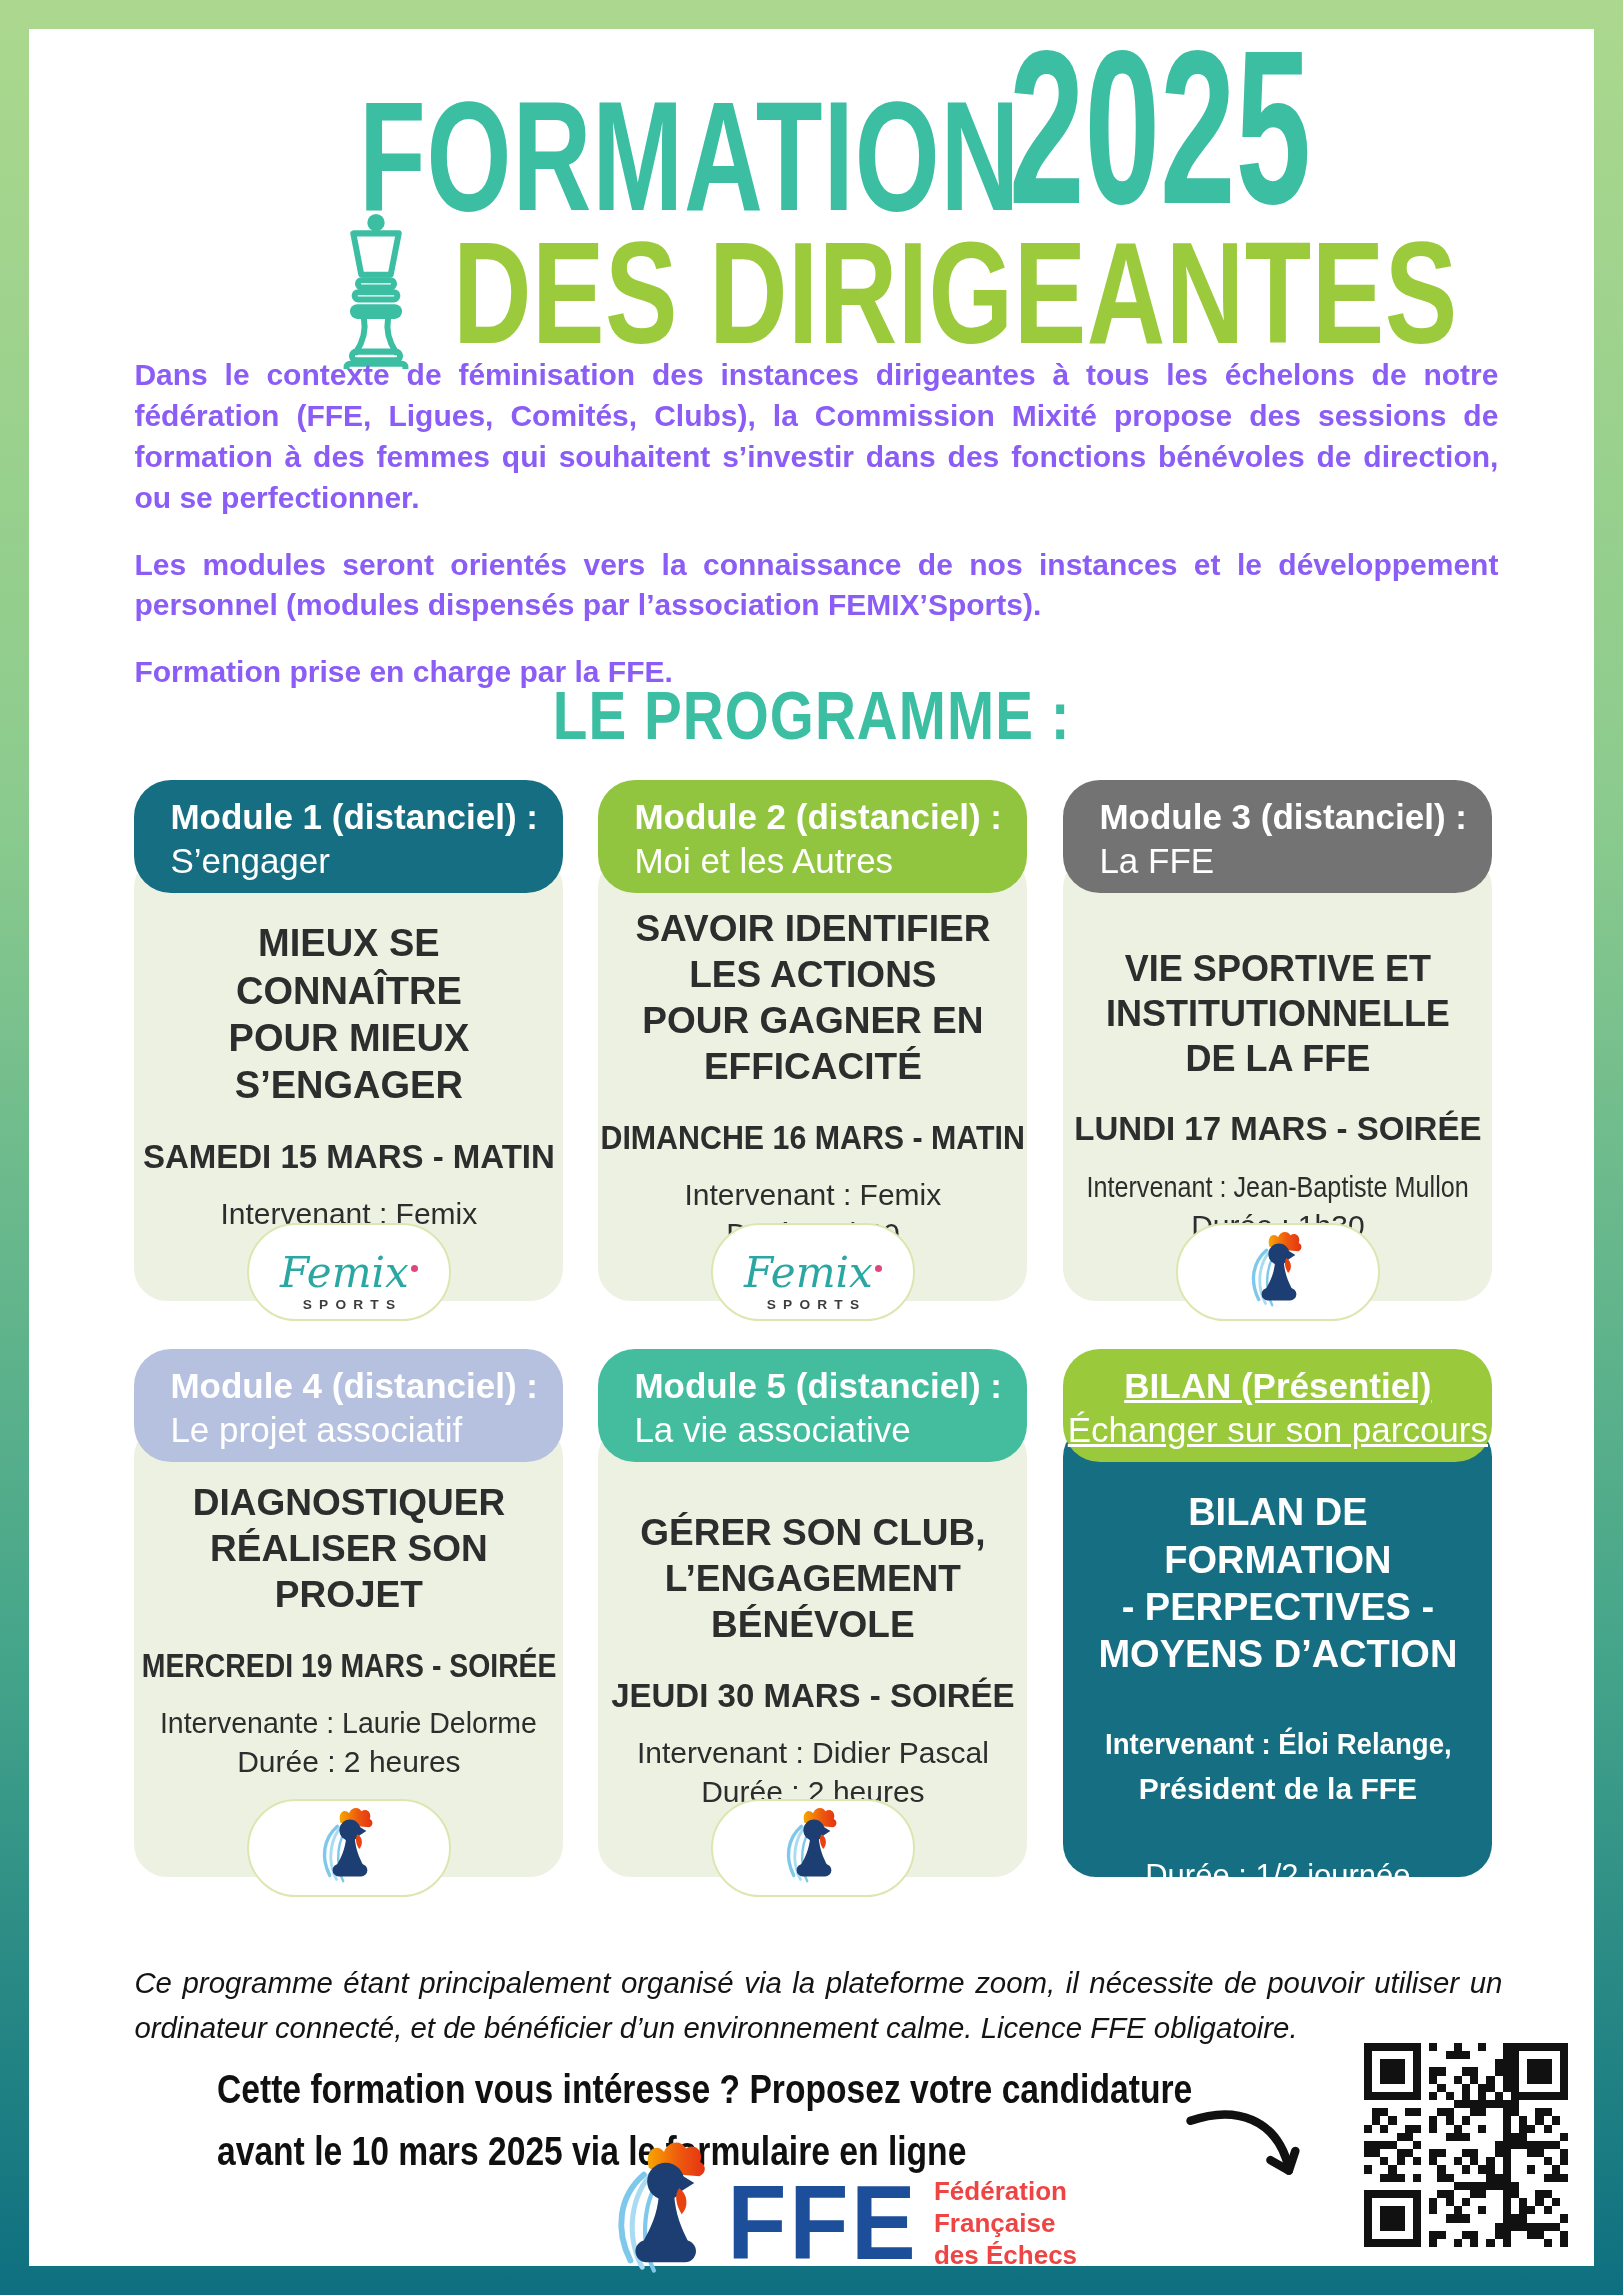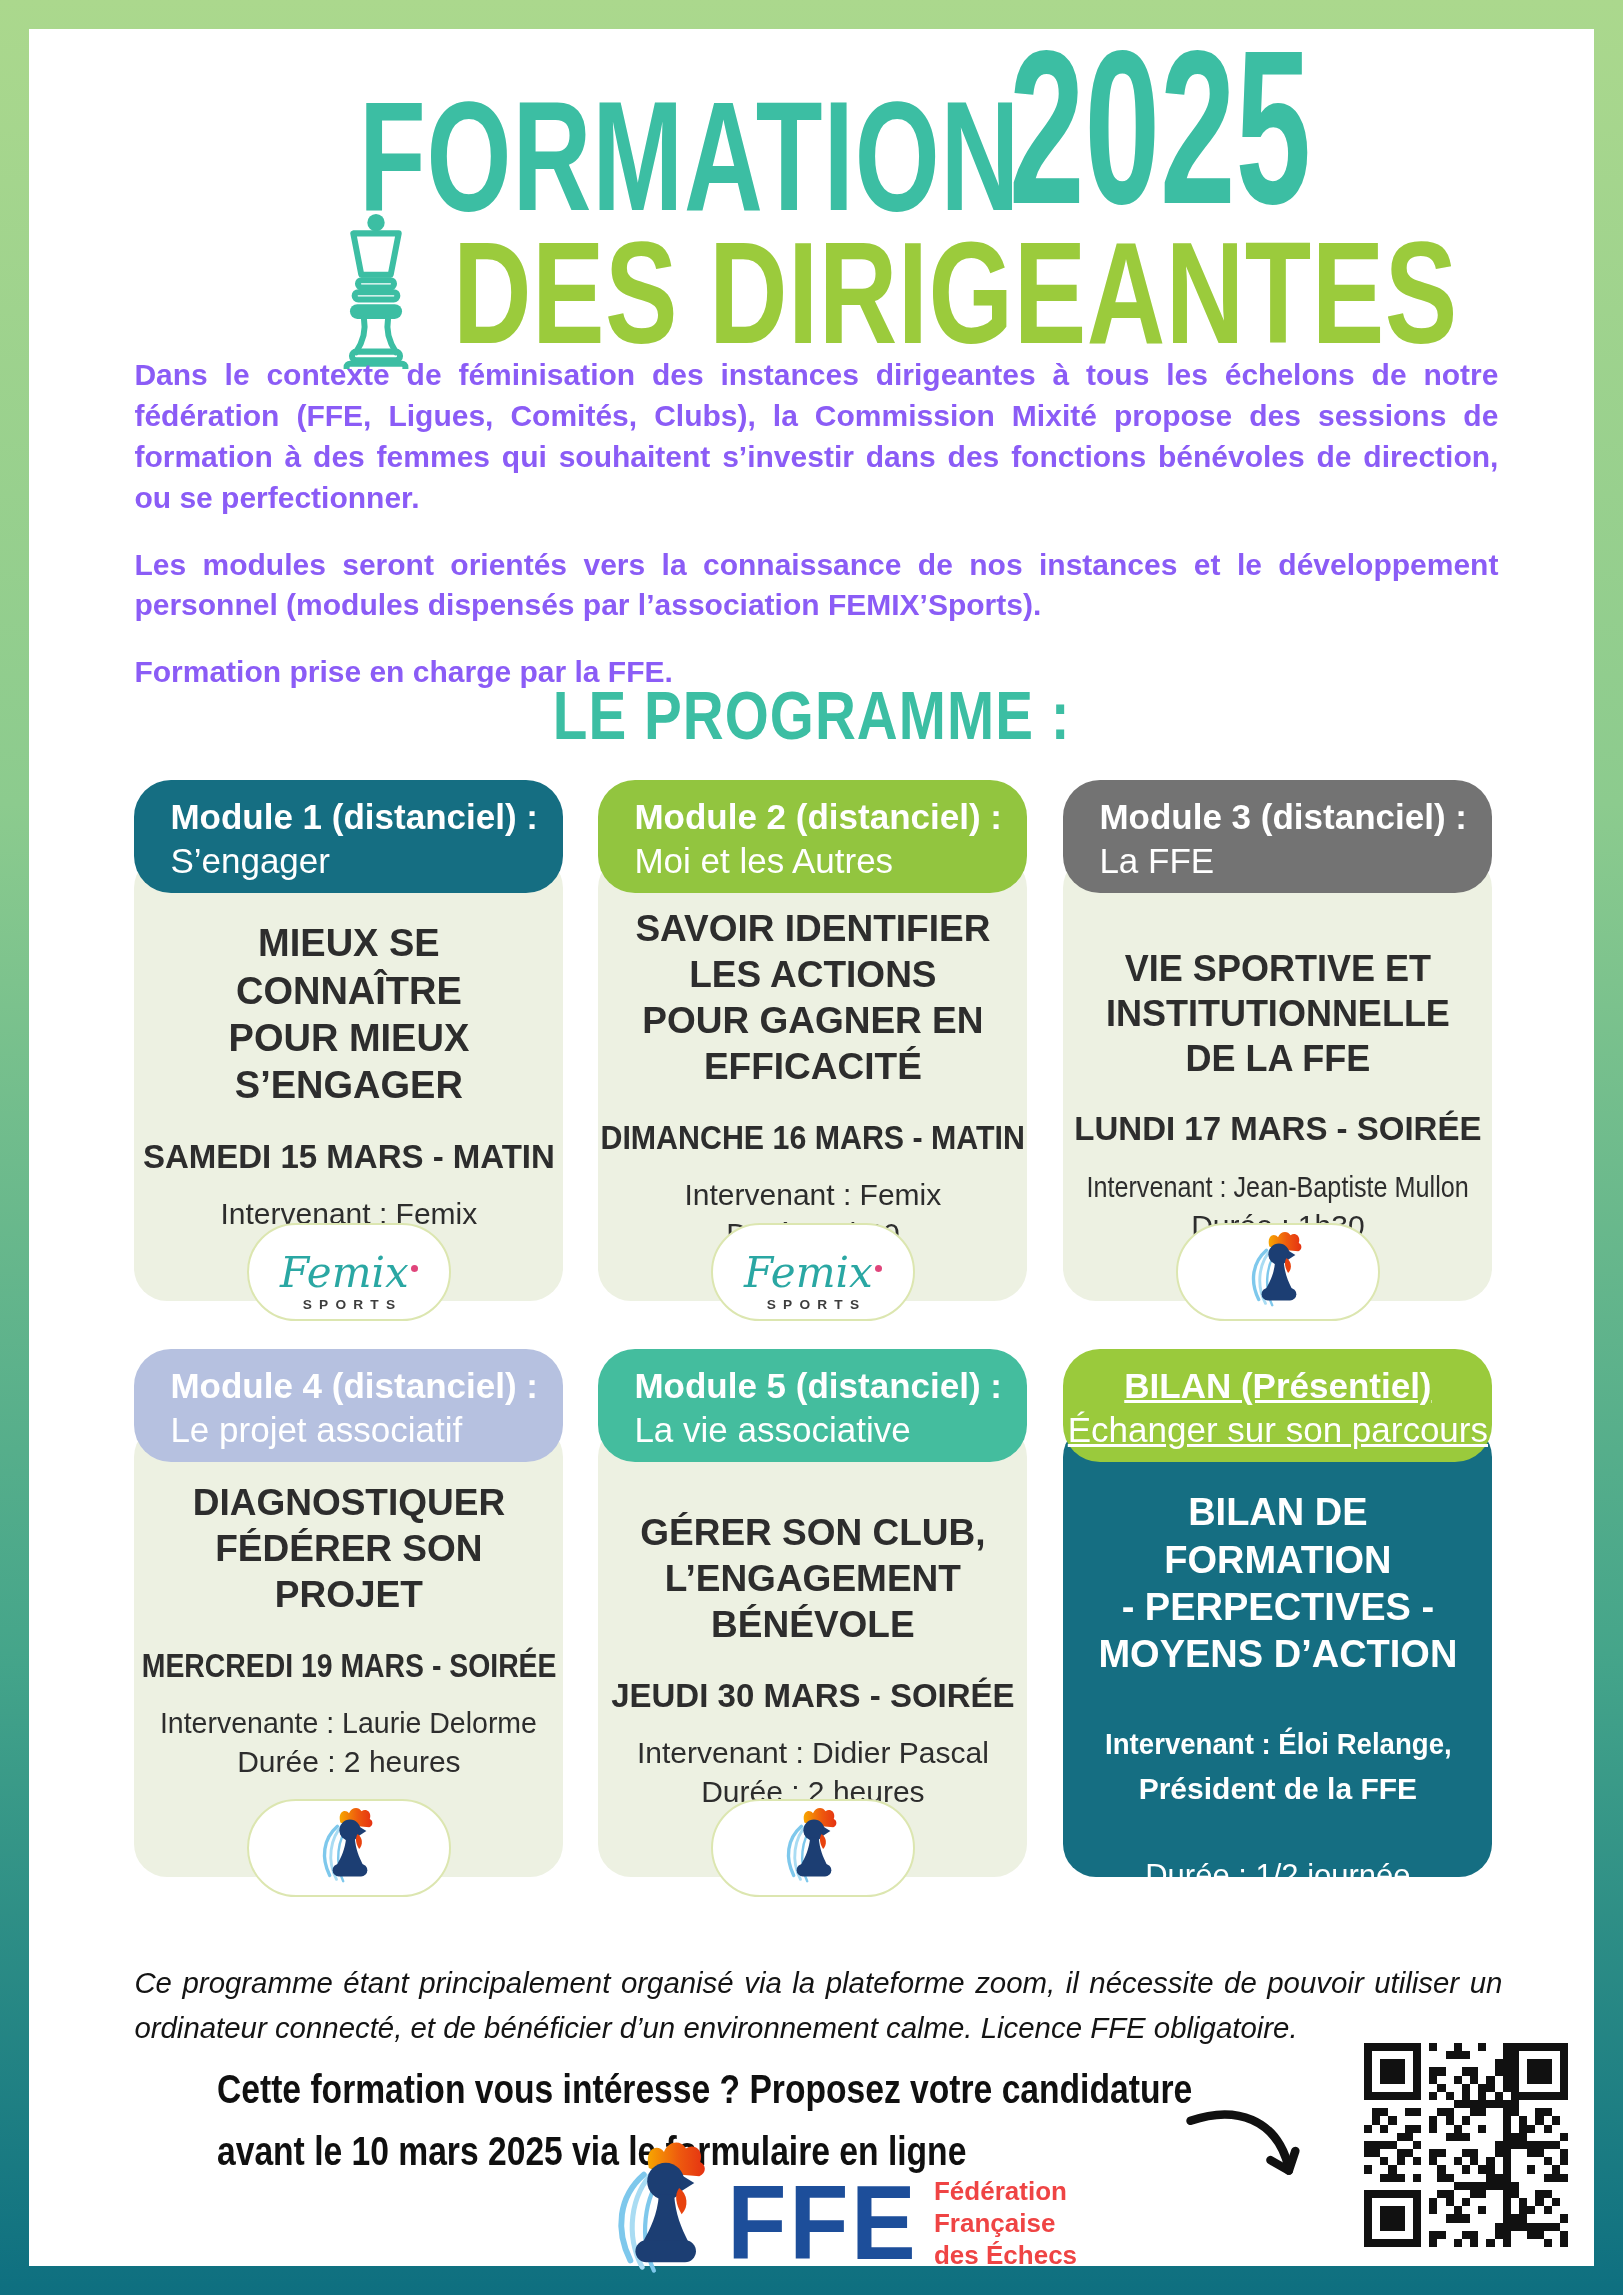--- a/index.html
+++ b/index.html
@@ -209,21 +209,21 @@
       <div class="card-header h3b">
         <div class="hl1">Module 3  (distanciel) :</div>
         <div class="hl2">La FFE</div>
       </div>
     </div>
 
     <div class="card c4">
       <div class="card-body">
         <div class="card-title t4">
           <span>DIAGNOSTIQUER</span>
-          <span>FÉDÉRER SON</span>
+          <span>RÉALISER SON</span>
           <span>PROJET</span>
         </div>
         <div class="card-date fit" style="--sx:.86">MERCREDI 19 MARS - SOIRÉE</div>
         <div class="card-speaker fit" style="--sx:.95">Intervenante : Laurie Delorme</div>
         <div class="card-duration">Durée : 2 heures</div>
         <div class="pill">
           <svg viewBox="0 0 140 170">
               <use href="#ffe-pawn"></use>
             </svg>
         </div>

